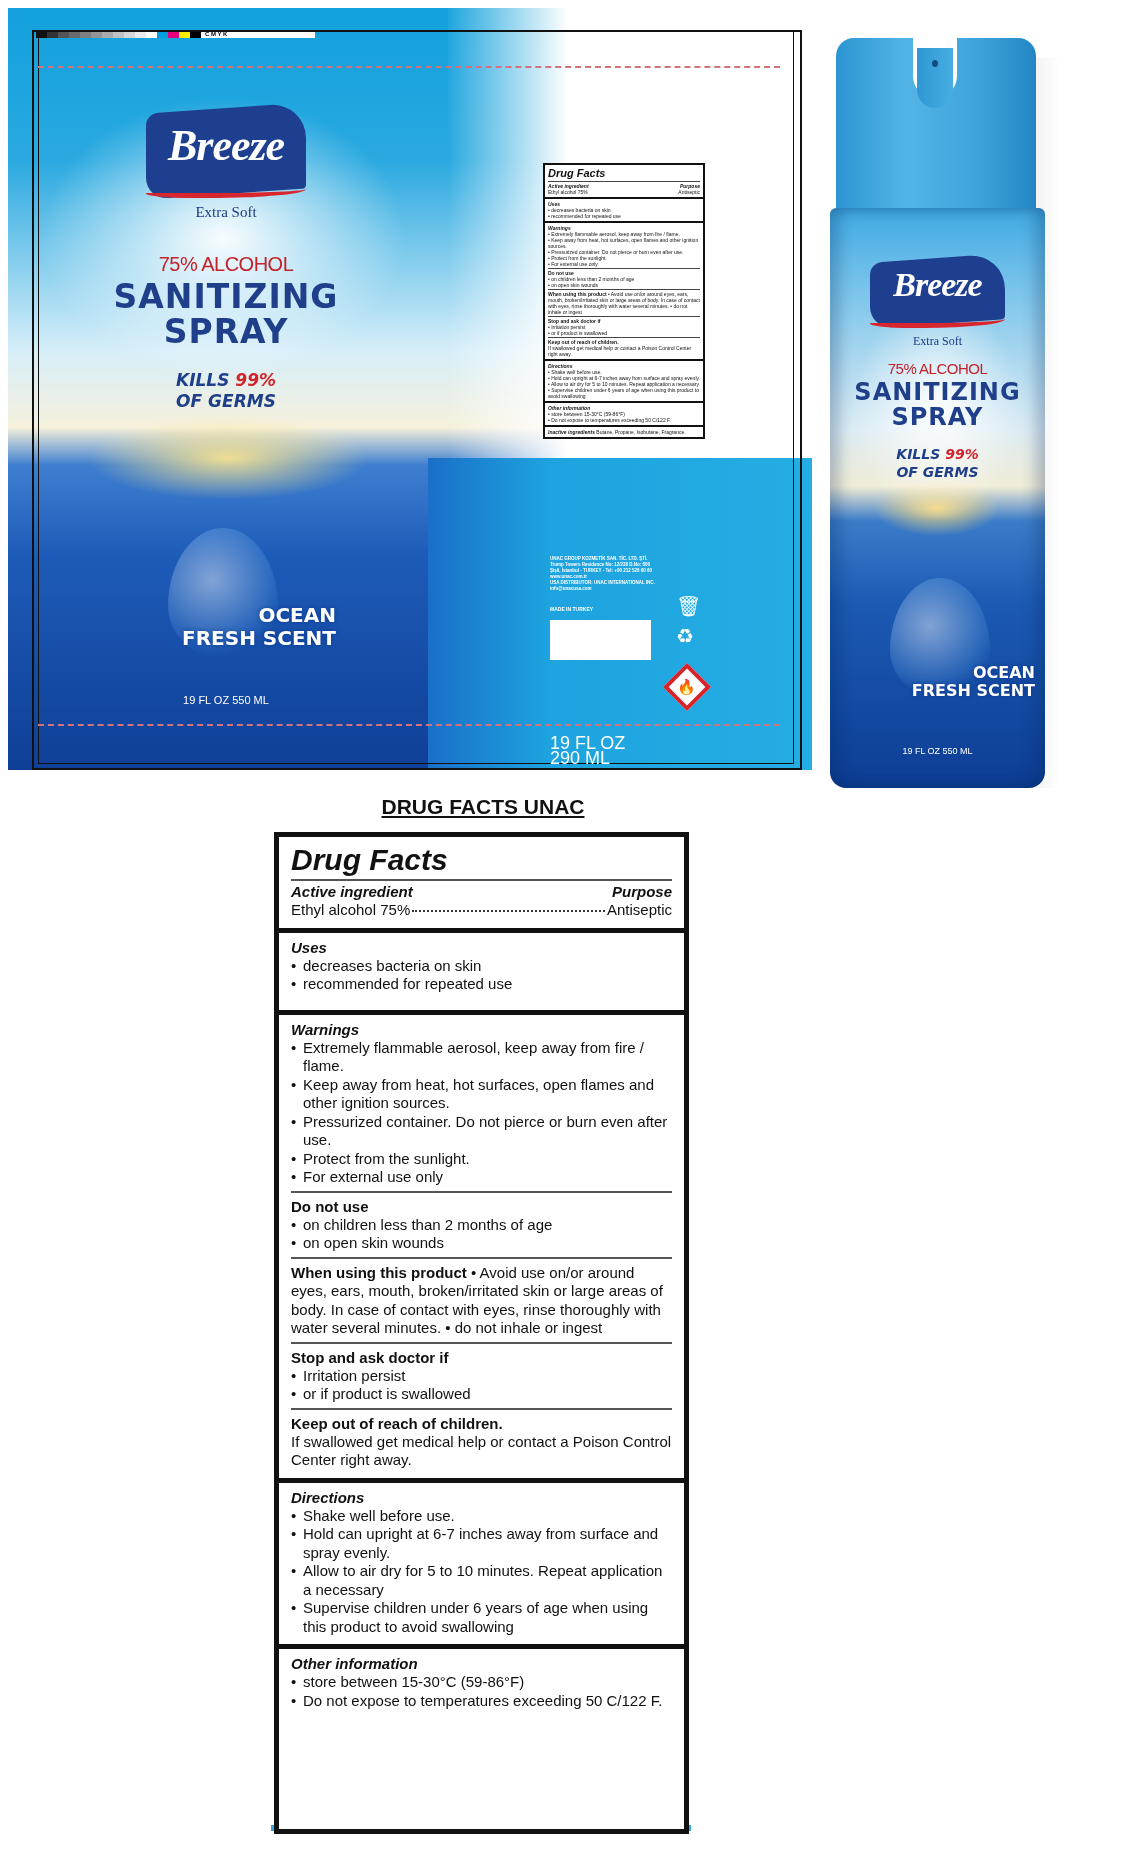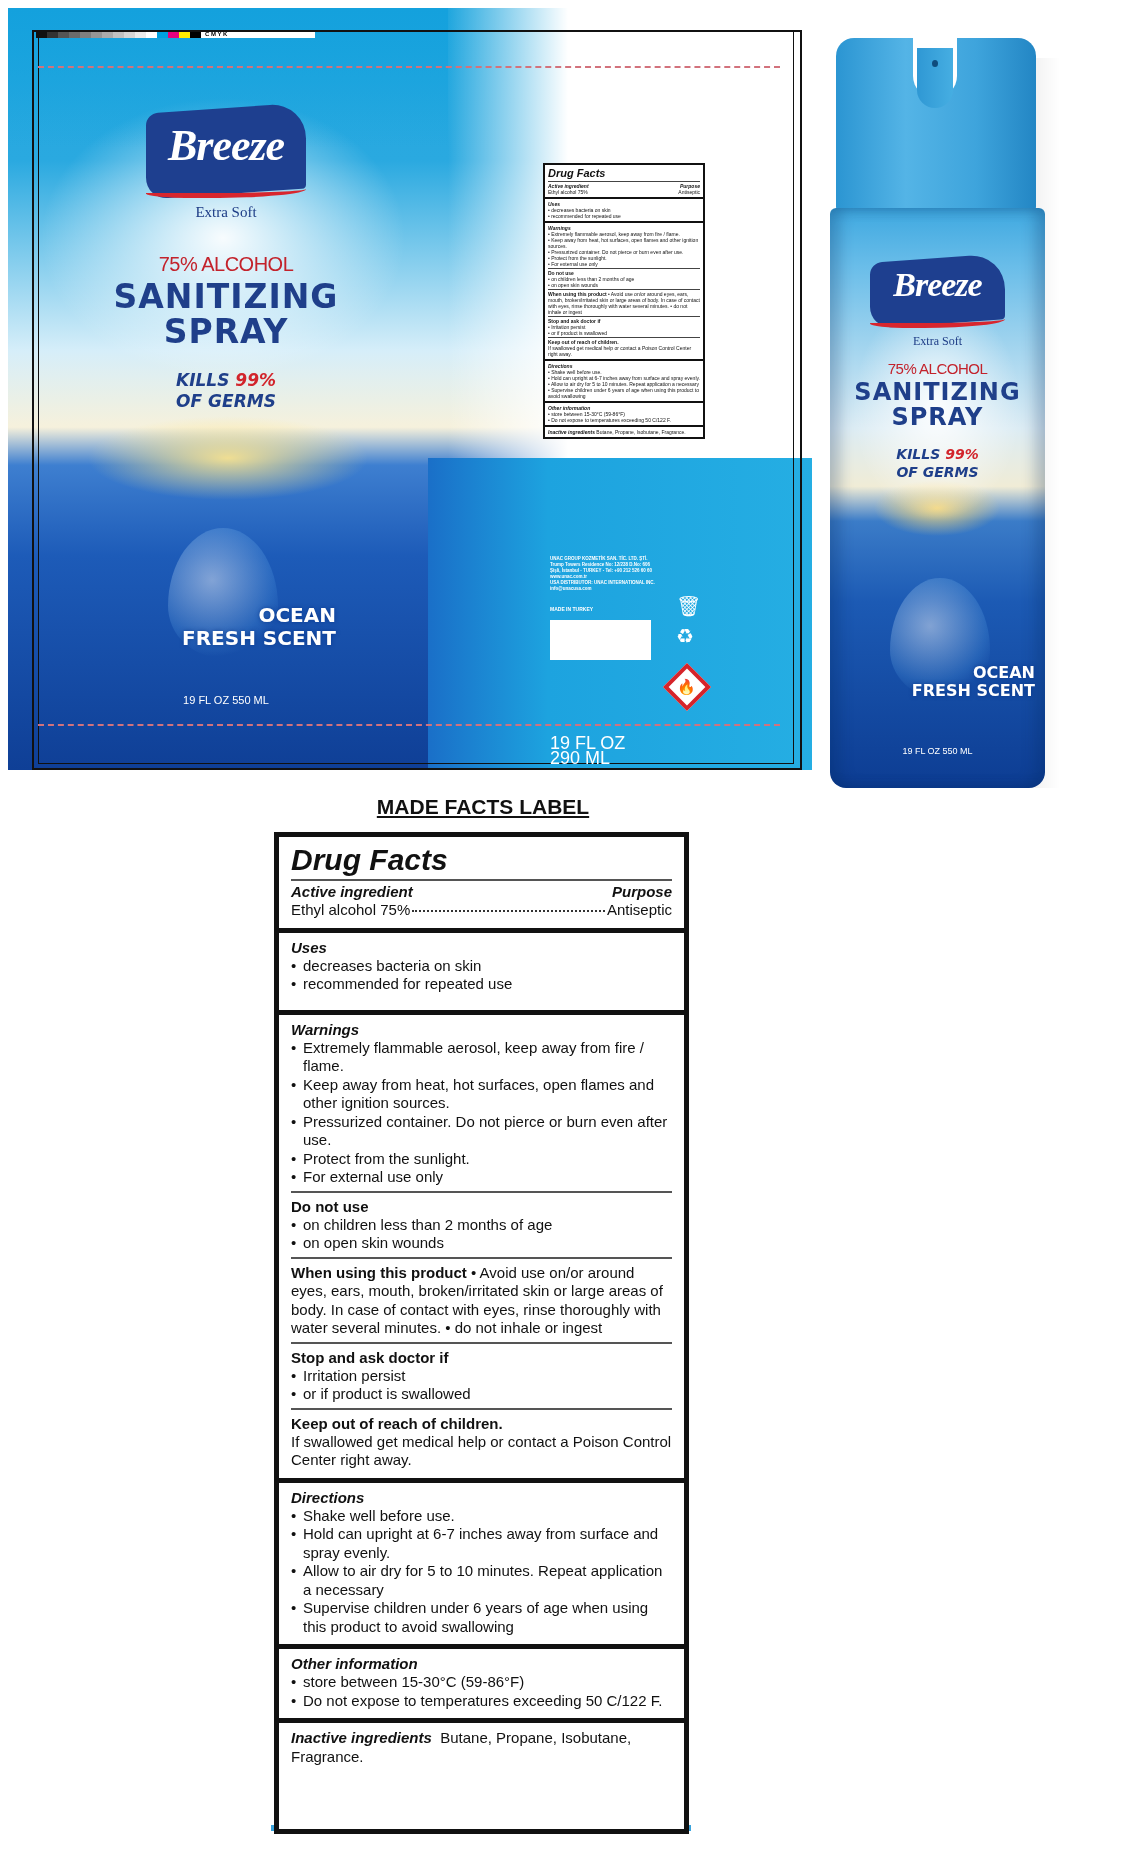--- a/index.html
+++ b/index.html
@@ -233,21 +233,21 @@
     </div>
     <div class="drop" style="left:60px;top:370px;width:100px;height:120px;"></div>
     <div class="scent" style="left:10px;top:456px;width:195px;font-size:16px;">
       <div>OCEAN</div>
       <div>FRESH SCENT</div>
     </div>
     <div class="vol" style="left:20px;top:538px;width:175px;font-size:9px;">19 FL OZ  550 ML</div>
   </div>
 </div>
 
-<div class="dfl-title">MADE FACTS LABEL</div>
+<div class="dfl-title">DRUG FACTS UNAC</div>
 
 <div class="blue-edge"></div>
 <div class="bdf">
   <div class="sec">
     <div class="title">Drug Facts</div>
     <div class="row">
       <span class="head-i">Active ingredient</span>
       <span class="head-i">Purpose</span>
     </div>
     <div class="row line">
@@ -351,16 +351,13 @@
     <div class="bul">
         <span class="b">•</span>
         <span>store between 15-30°C (59-86°F)</span>
       </div>
     <div class="bul">
         <span class="b">•</span>
         <span>Do not expose to temperatures exceeding 50 C/122 F.</span>
       </div>
   </div>
 
-  <div class="sec">
-    <div class="line"><span class="head-i">Inactive ingredients</span>&nbsp; <span>Butane, Propane, Isobutane, Fragrance.</span></div>
-  </div>
 </div>
 
 </body></html>

